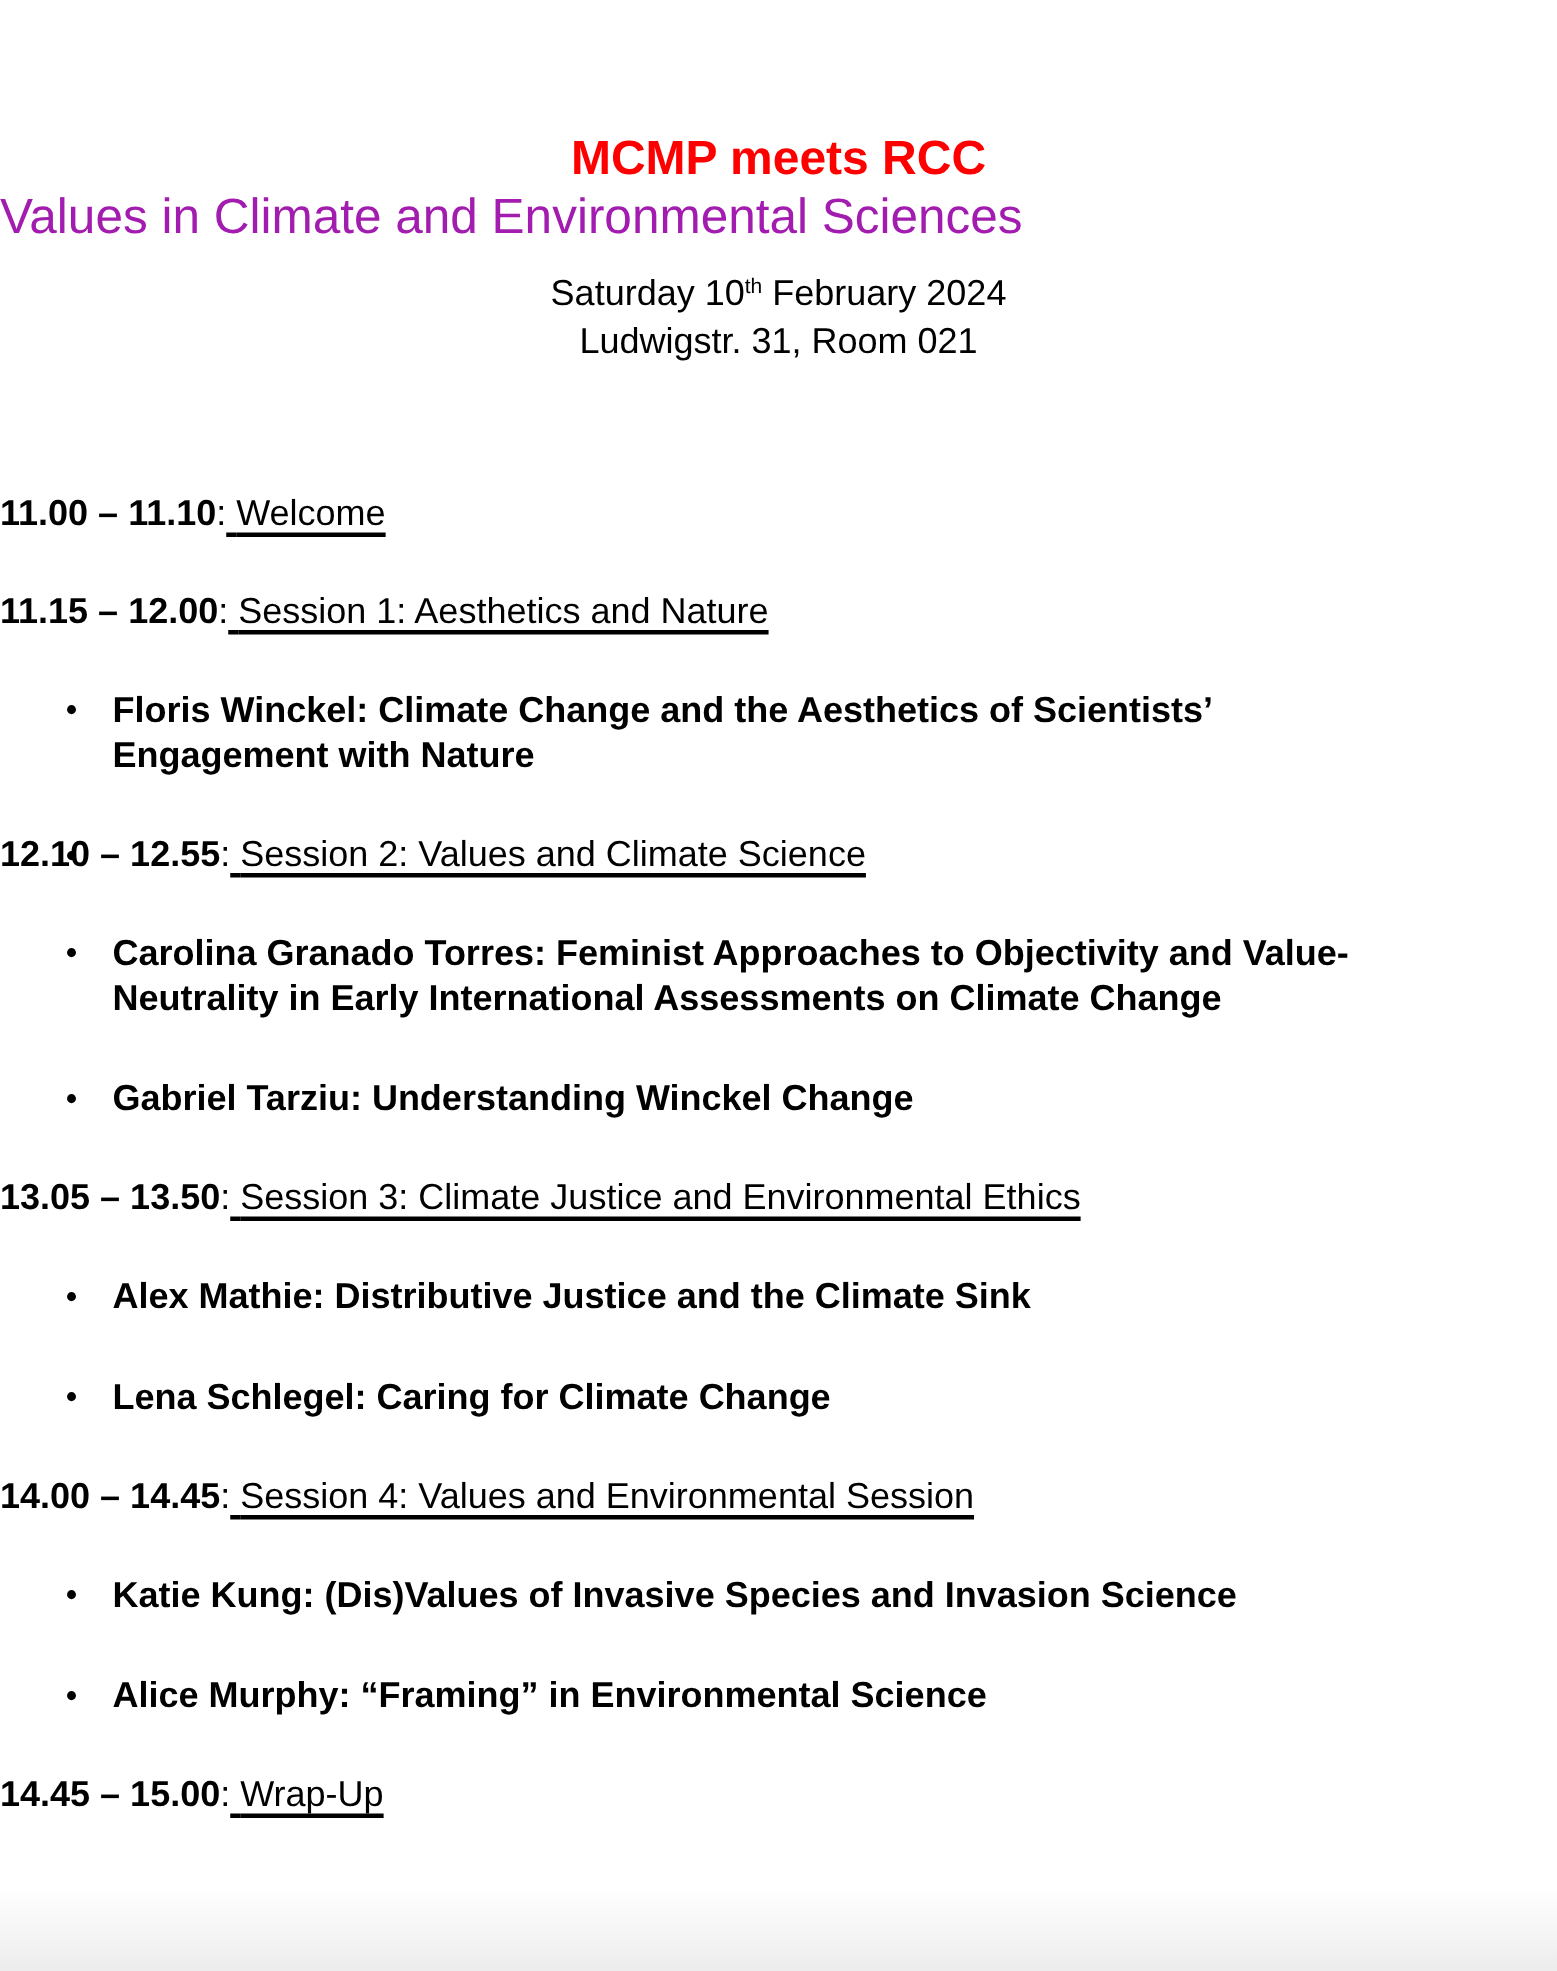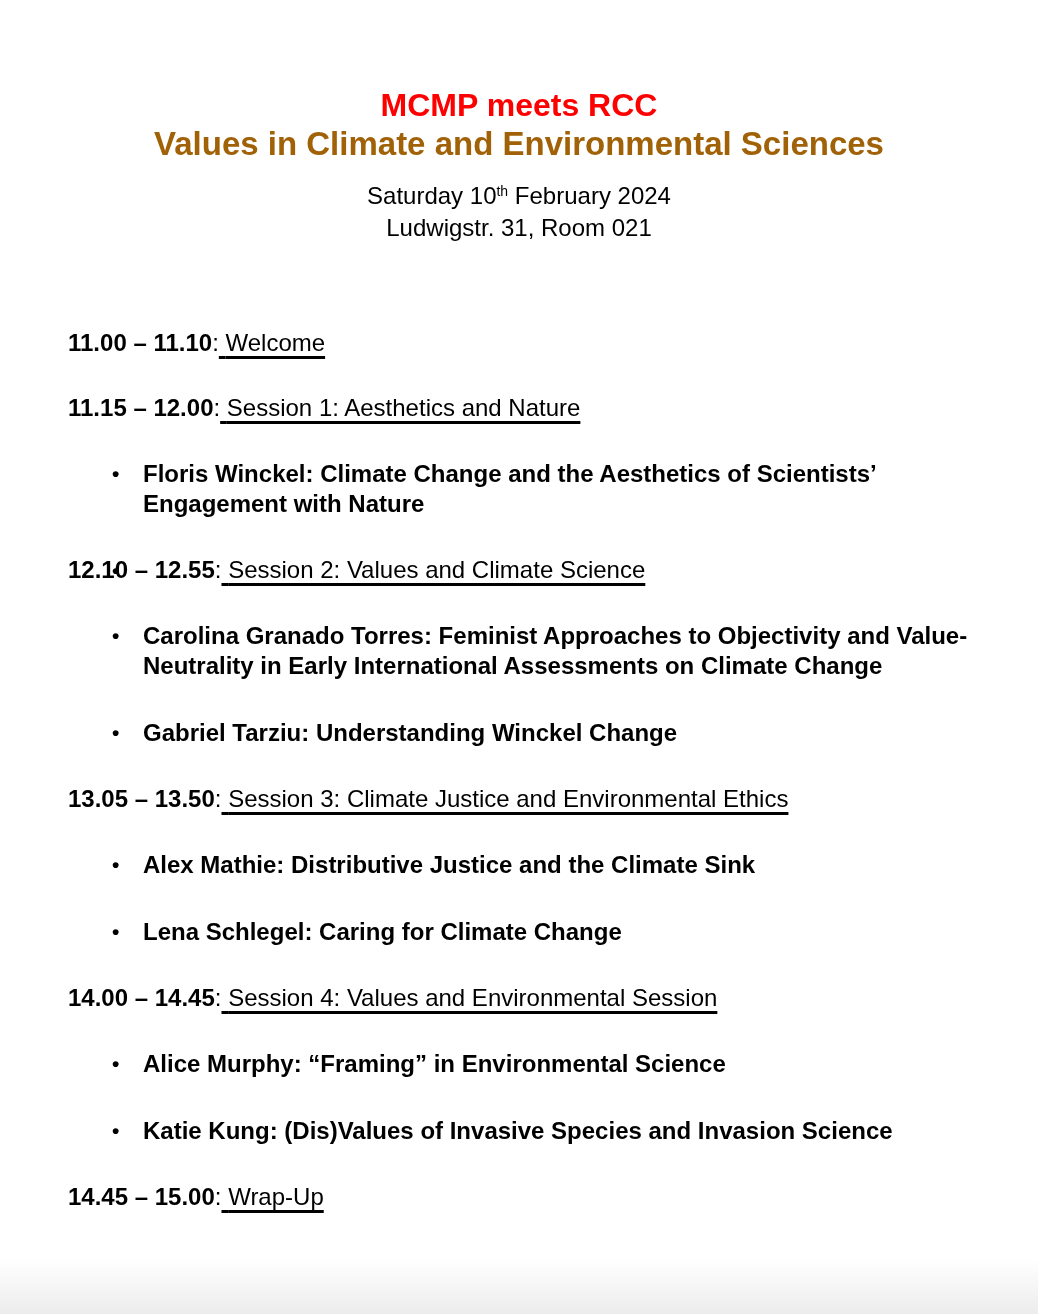--- a/index.html
+++ b/index.html
@@ -33,41 +33,39 @@
   }
 
   .title-red {
     text-align: center;
     font-size: 32px;
     line-height: 38px;
     font-weight: bold;
     margin-top: 36px;
   }
   .title-black {
-    text-align: center;
     font-size: 33px;
     line-height: 40px;
-    font-weight: bold;
-    color: #a16207;
+    font-weight: normal;
+    color: #a21caf;
   }
   .date-block {
     margin-top: 16px;
     text-align: center;
     font-size: 24px;
     line-height: 32px;
   }
   .date-block sup {
     font-size: 14px;
     line-height: 0;
     vertical-align: 8px;
   }
 
   .schedule {
     margin-top: 85px;
-    padding-left: 68px;
     padding-right: 40px;
   }
   .entry {
     font-size: 24px;
     line-height: 28px;
     margin-bottom: 37px;
     white-space: nowrap;
   }
   .entry .time {
     font-weight: bold;
@@ -152,24 +150,24 @@
 
     <div class="talk">
       <span class="bullet-icon"></span>
       <span>Lena Schlegel: Caring for Climate Change</span>
     </div>
 
     <div class="entry"><span class="time">14.00 – 14.45</span><span class="sep">:</span><span class="session">Session 4: Values and Environmental Session</span></div>
 
     <div class="talk">
       <span class="bullet-icon"></span>
-      <span>Alice Murphy: “Framing” in Environmental Science</span>
+      <span>Katie Kung: (Dis)Values of Invasive Species and Invasion Science</span>
     </div>
 
     <div class="talk">
       <span class="bullet-icon"></span>
-      <span>Katie Kung: (Dis)Values of Invasive Species and Invasion Science</span>
+      <span>Alice Murphy: “Framing” in Environmental Science</span>
     </div>
 
     <div class="entry"><span class="time">14.45 – 15.00</span><span class="sep">:</span><span class="session">Wrap-Up</span></div>
 
   </div>
 </div>
 
 </body></html>

